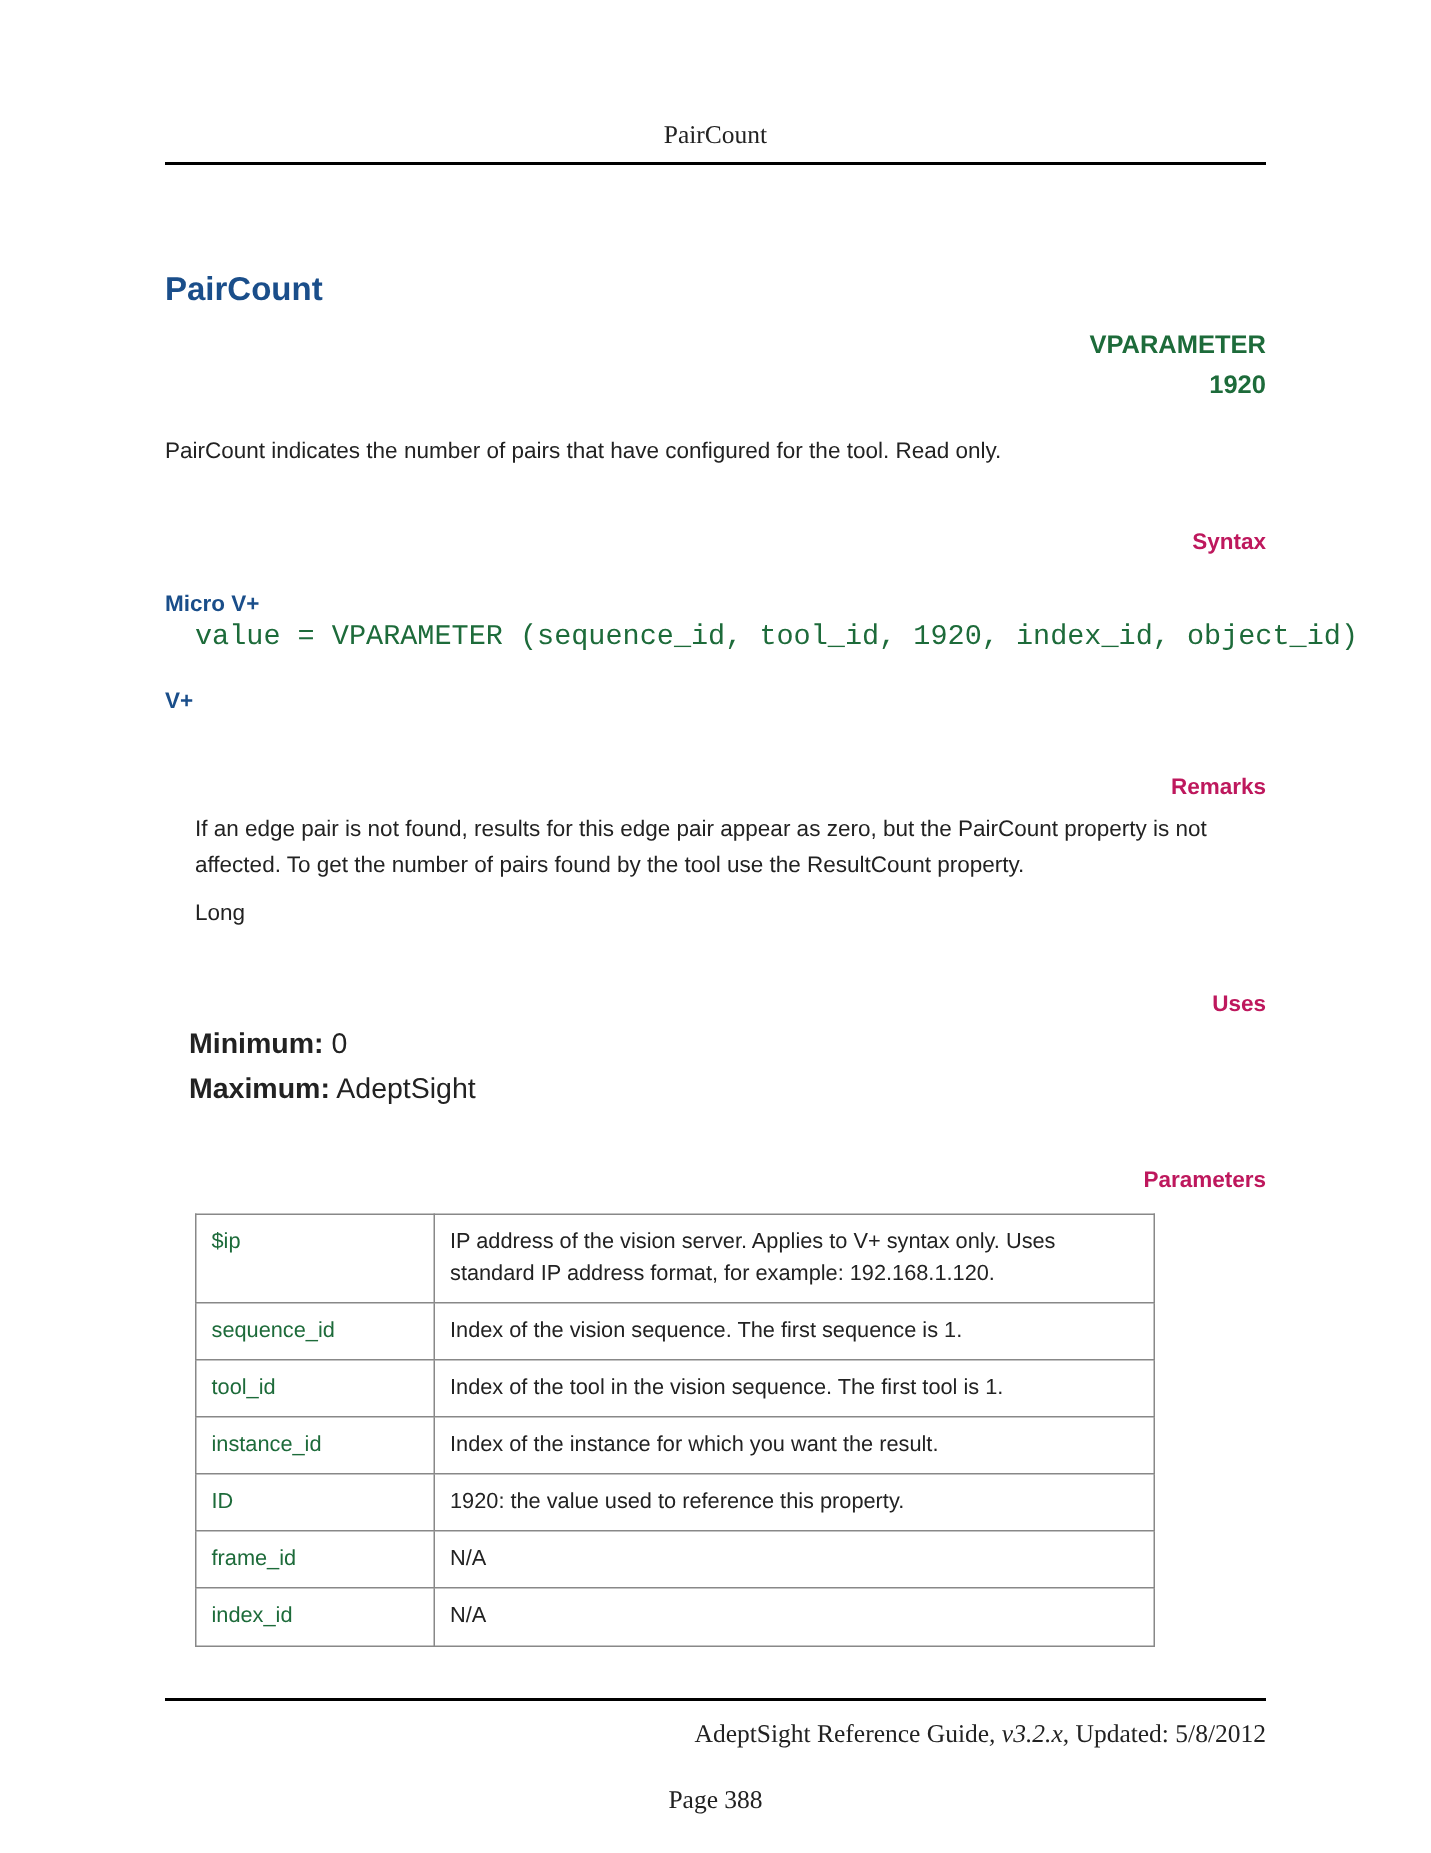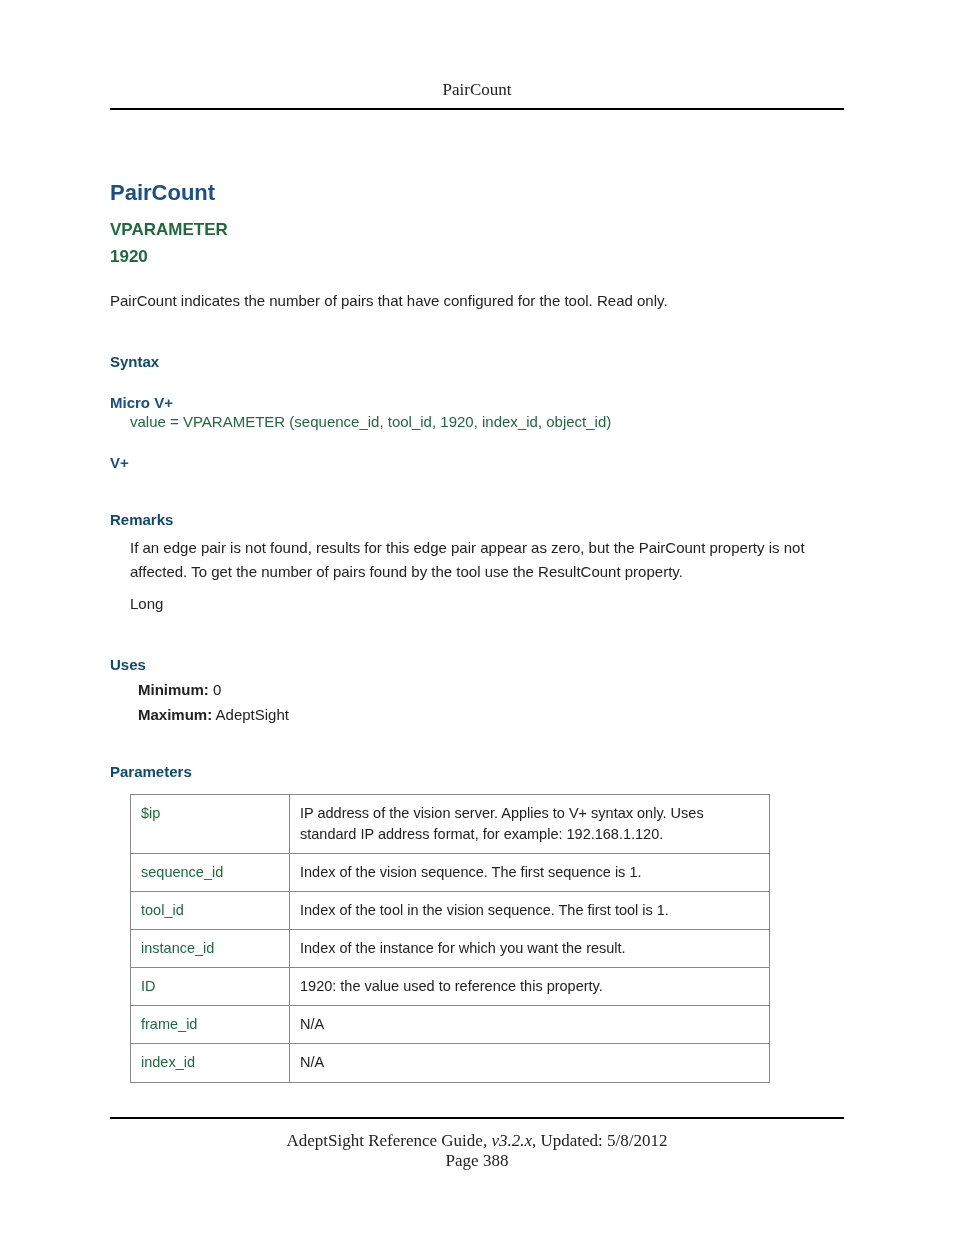--- a/index.html
+++ b/index.html
@@ -29,63 +29,65 @@
   .title-row {
     position: relative;
     margin-bottom: 10px;
   }
   h1.title {
     color: #1a4e8a;
     font-size: 22px;
     font-weight: bold;
   }
   .vparam-block {
+    text-align: right;
     color: #1d6b3a;
     font-weight: bold;
     font-size: 17px;
     line-height: 1.6;
     margin-top: 4px;
     margin-bottom: 20px;
   }
   .desc {
     font-size: 15px;
     margin-bottom: 42px;
     line-height: 1.4;
   }
   .sec-head {
-    color: #0c4a6e;
+    color: #be185d;
     font-weight: bold;
     font-size: 15px;
     margin-top: 24px;
     margin-bottom: 8px;
+    text-align: right;
   }
   .subhead {
     color: #1a4e8a;
     font-weight: bold;
     font-size: 15px;
     margin-top: 24px;
     margin-bottom: 2px;
   }
   .code {
-    font-family: Liberation Sans, sans-serif;
+    font-family: Liberation Mono, monospace;
     color: #1d6b3a;
-    font-size: 15px;
+    font-size: 19px;
     margin-left: 20px;
     margin-bottom: 10px;
     white-space: pre;
   }
   .body-text {
     margin-left: 20px;
     font-size: 15px;
     line-height: 1.6;
     margin-bottom: 8px;
   }
   .range-line {
-    margin-left: 28px;
-    font-size: 15px;
+    margin-left: 16px;
+    font-size: 19px;
     margin-bottom: 8px;
   }
   .range-line b { font-weight: bold; }
   table.params {
     border-collapse: collapse;
     margin-left: 20px;
     margin-top: 14px;
     width: 640px;
     font-size: 14.5px;
   }
@@ -99,23 +101,24 @@
     color: #1d6b3a;
     width: 159px;
   }
   .footer-rule {
     border: none;
     border-top: 2px solid #000;
     margin-top: 34px;
     margin-bottom: 12px;
   }
   .footer-line {
-    text-align: center;
+    text-align: right;
     font-family: Georgia, "Times New Roman", serif;
     font-size: 17px;
+    margin-bottom: 24px;
   }
   .footer-line .it { font-style: italic; }
   .page-num {
     text-align: center;
     font-family: Georgia, "Times New Roman", serif;
     font-size: 17px;
   }
   .sec-gap { margin-top: 40px; }
 </style>
 </head>

